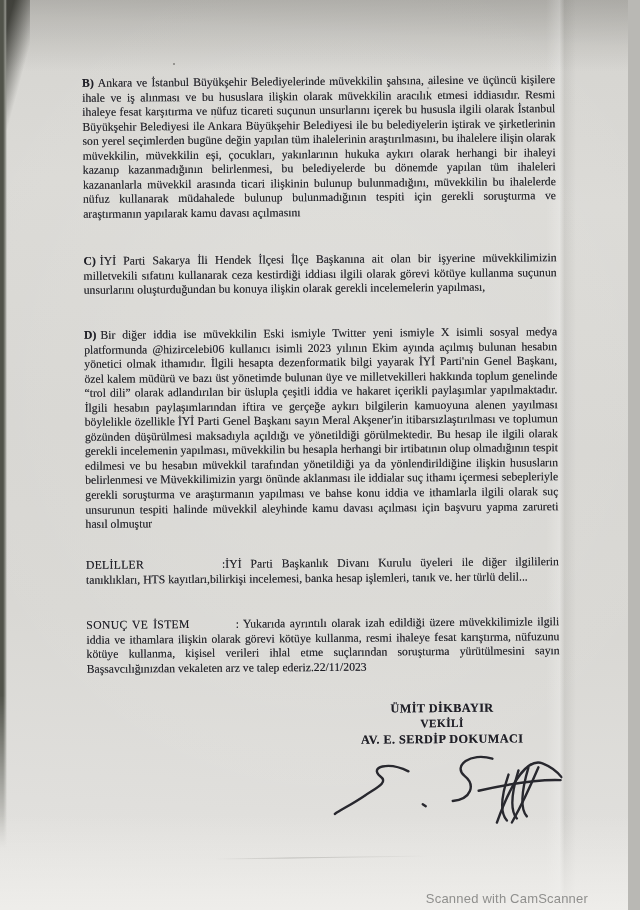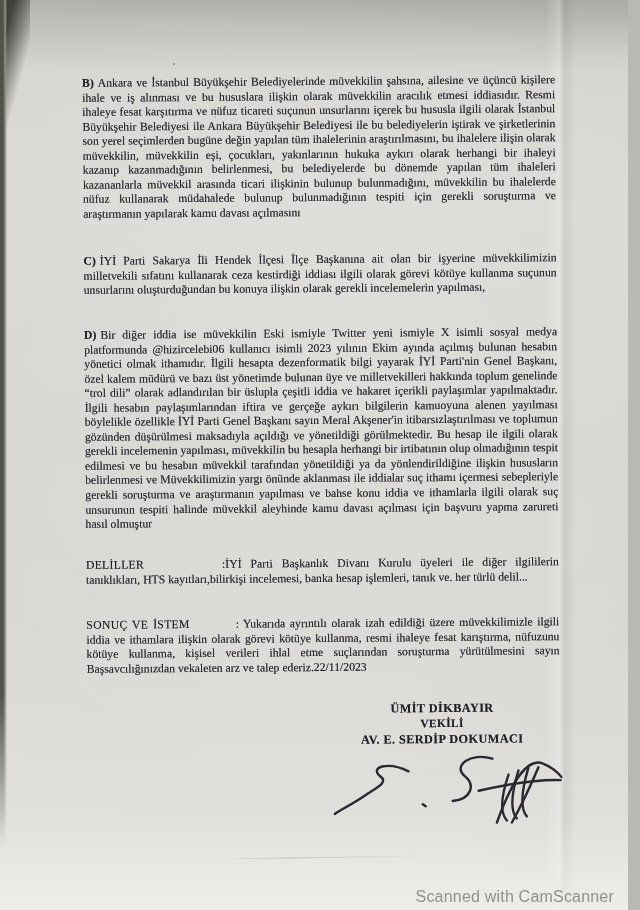--- a/index.html
+++ b/index.html
@@ -41,23 +41,23 @@
   .marker{font-weight:bold;margin-right:4px;color:#1e1e25;}
   .label{font-weight:normal;color:#1e1e25;letter-spacing:.3px;}
   .gap1{display:inline-block;width:78px;}
   .gap2{display:inline-block;width:46px;}
   .date{font-weight:normal;color:#1e1e25;}
   .sig-block{position:absolute;left:215px;top:702px;width:280px;text-align:center;}
   .sig-name{font-weight:bold;font-size:12.3px;line-height:15px;letter-spacing:.4px;color:#1f1f26;}
   .sig-role{font-weight:bold;font-size:11.3px;line-height:15px;letter-spacing:.4px;color:#1f1f26;}
   .sig-att{font-weight:bold;font-size:12.3px;line-height:16px;letter-spacing:.4px;color:#1f1f26;}
   .sig-svg{display:block;margin:4px 0 0 28px;}
-  .cam-note{position:absolute;right:14px;bottom:4px;
+  .cam-note{position:absolute;right:40px;bottom:4px;
     font-family:"Liberation Sans","DejaVu Sans",sans-serif;
-    font-size:16px;color:#8f8f8d;letter-spacing:.2px;text-shadow:none;}
+    font-size:13px;color:#8f8f8d;letter-spacing:.2px;text-shadow:none;}
 </style>
 </head>
 <body>
 
 <div class="photo">
   <div class="shade-top"></div>
   <div class="corner-tl"></div>
   <div class="edge-left"></div>
   <div class="crease-v"></div>
   <div class="crease-h"></div>

